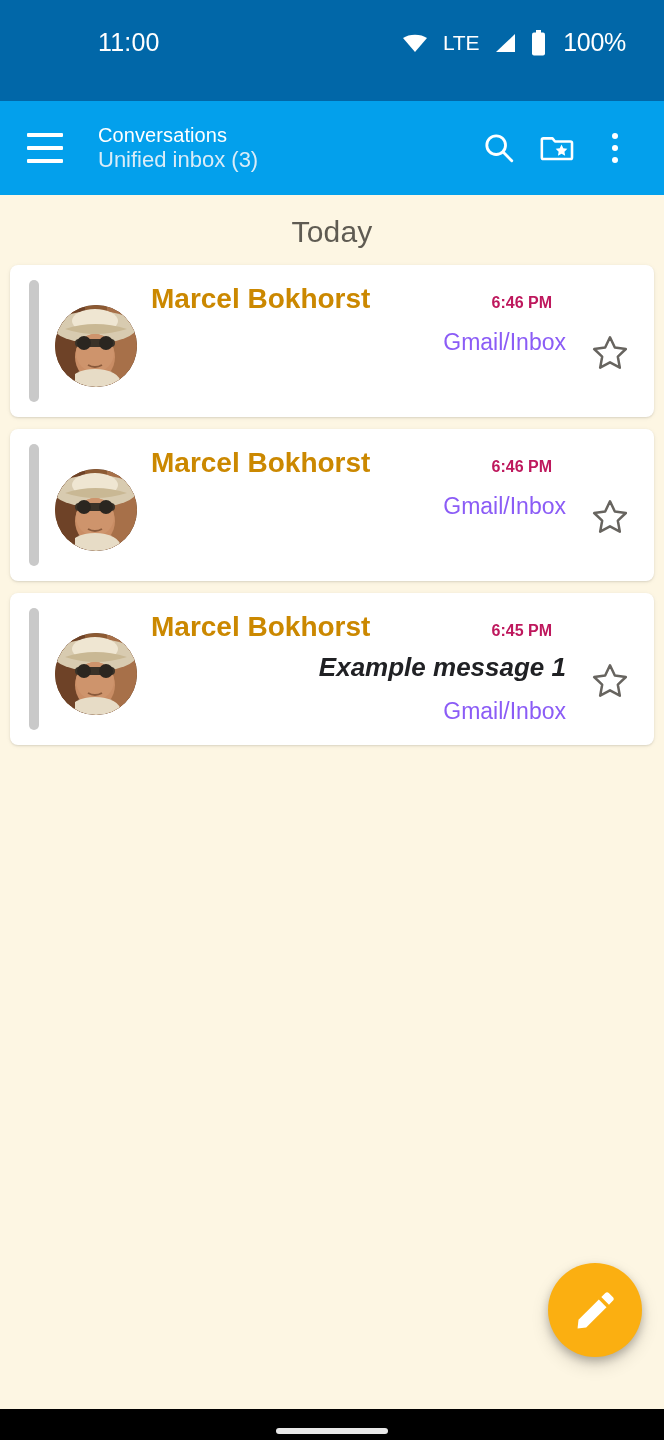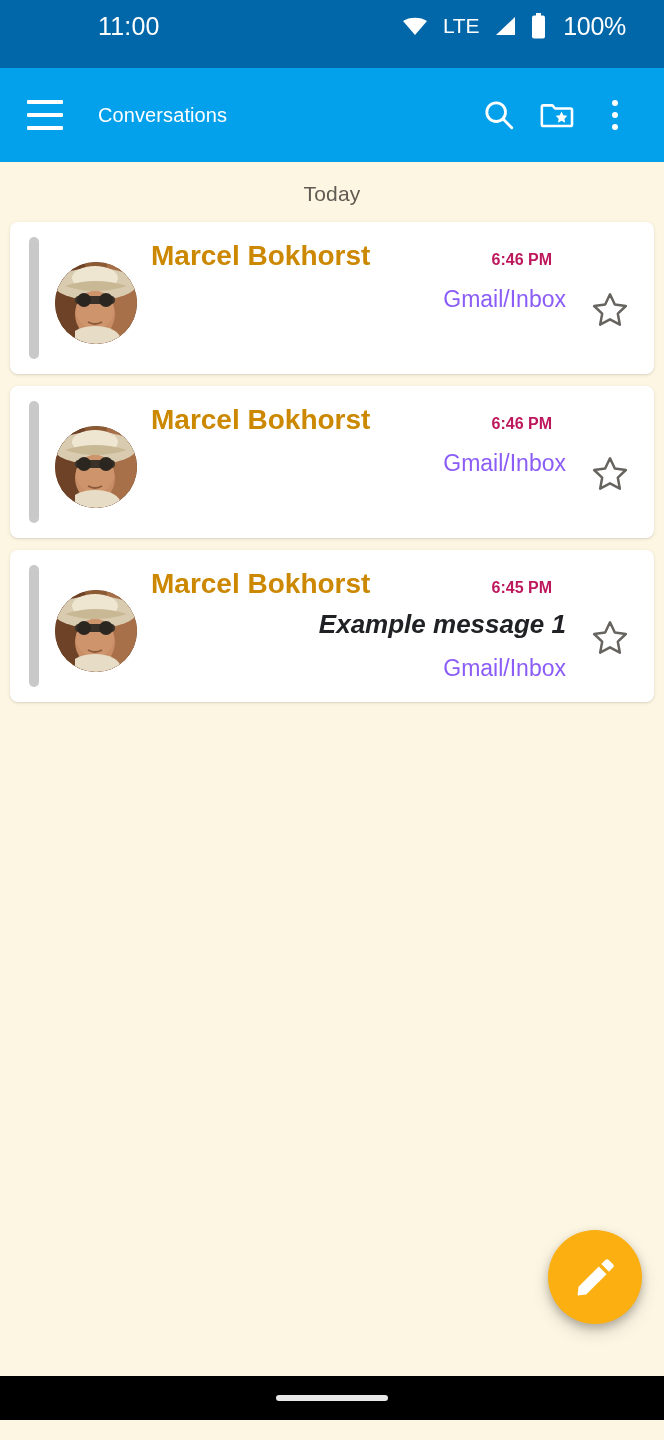--- a/index.html
+++ b/index.html
@@ -11,21 +11,21 @@
     font-family: "Liberation Sans", sans-serif;
   }
 
   body {
     background: #FDF6E3;
     position: relative;
   }
 
   
   .status-bar {
-    height: 68px;
+    height: 101px;
     background: #0167A8;
     display: flex;
     align-items: center;
     justify-content: space-between;
     padding: 0 38px 16px 0;
     position: relative;
   }
   .status-clock {
     color: #FFFFFF;
     font-size: 25px;
@@ -136,21 +136,21 @@
   .content {
     background: #FDF6E3;
     height: calc(1440px - 88px - 94px - 44px);
     position: relative;
     overflow: hidden;
   }
 
   .date-header {
     text-align: center;
     color: #5F5B52;
-    font-size: 21px;
+    font-size: 30px;
     font-weight: 400;
     padding: 20px 0 16px 0;
     letter-spacing: 0.2px;
   }
 
   .card {
     background: #FFFFFF;
     margin: 0 10px 12px 10px;
     border-radius: 8px;
     box-shadow: 0 1px 2px rgba(0,0,0,0.10), 0 1px 5px rgba(0,0,0,0.06);
@@ -302,20 +302,21 @@
 
 <div class="toolbar">
   <div class="hamburger">
     <span></span>
     <span></span>
     <span></span>
   </div>
 
   <div class="title-block">
     <div class="title-main">Conversations</div>
+    <div class="title-sub">Unified inbox (3)</div>
   </div>
 
   <div class="toolbar-actions">
     <div class="tb-btn">
       <span>
         <svg width="34" height="34" viewBox="0 0 24 24">
           <circle cx="10" cy="10" r="6.6" fill="none" stroke="#FFFFFF" stroke-width="2"></circle>
           <line x1="14.9" y1="14.9" x2="21" y2="21" stroke="#FFFFFF" stroke-width="2" stroke-linecap="round"></line>
         </svg>
       </span>

